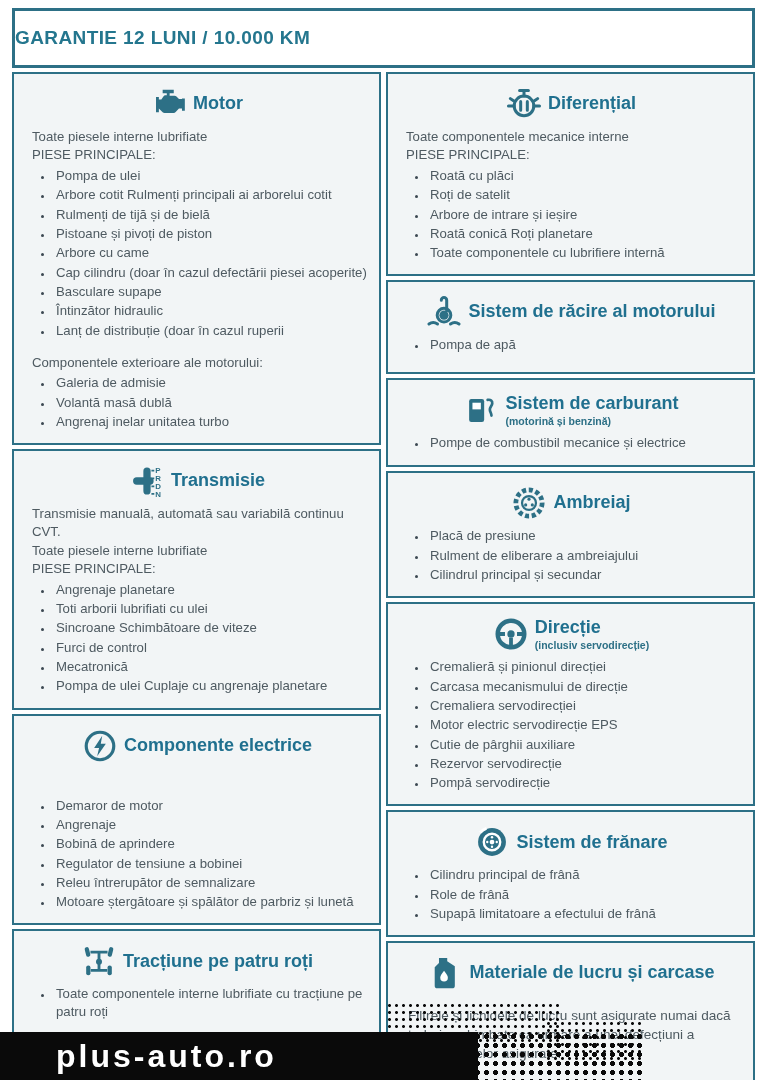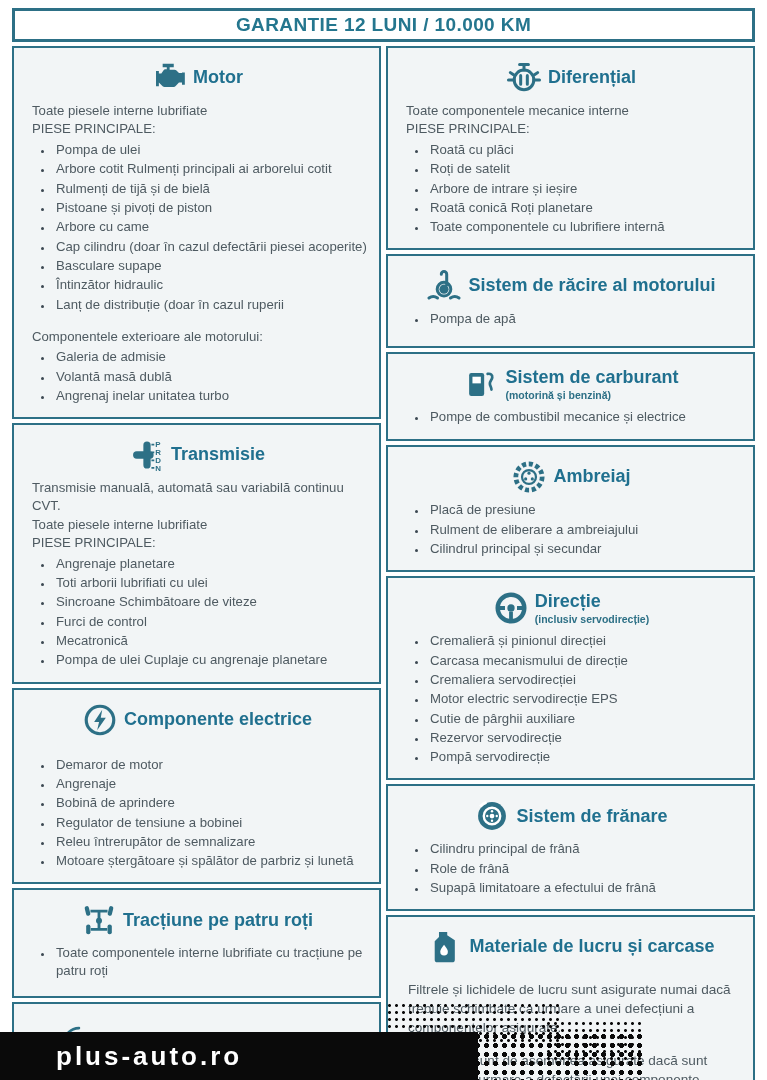--- a/index.html
+++ b/index.html
@@ -3,22 +3,22 @@
 <meta charset="utf-8">
 <style>
   :root{
     --accent:#2d7086; --title:#20708f; --text:#4e5a61; --card:#f2f5f6; --footer:#0a0a0a;
   }
   *{margin:0;padding:0;box-sizing:border-box}
   html,body{background:#fff}
   body{width:767px;height:1080px;position:relative;overflow:hidden;
        font-family:"Liberation Sans",sans-serif;}
   .page{padding:8px 12px 0}
-  .header-box{border:3px solid var(--accent);background:#fff;text-align:center;
-              padding:3px 0;margin-bottom:4px}
+  .header-box{border:3px solid var(--accent);background:#fff;text-align:left;
+              padding:16px 0;margin-bottom:4px}
   .header-box h1{font-size:19px;font-weight:bold;color:#24768e;letter-spacing:.4px}
   .columns{display:flex;gap:5px;align-items:flex-start}
   .col{flex:1;display:flex;flex-direction:column;gap:4px;min-width:0}
   .card{border:2.5px solid var(--accent);background:var(--card);padding:8px 10px;width:100%}
   .card-head{display:flex;justify-content:center;align-items:center;gap:5px;margin:3px 0 5px}
   .icon{width:38px;height:38px;color:var(--accent);flex:0 0 auto}
   .icon svg{width:100%;height:100%;display:block}
   .title-wrap{display:flex;flex-direction:column;align-items:flex-start}
   .card-title{font-size:18px;font-weight:bold;color:var(--title);line-height:1.1}
   .card-subtitle{font-size:10.5px;font-weight:bold;color:var(--accent);margin-top:1px}
@@ -34,30 +34,30 @@
   .card-electrice{min-height:188px}
   .card-tractiune{min-height:110px}
   .card-convertizor{min-height:109px}
   .card-diferential{min-height:198px}
   .card-racire{min-height:94px}
   .card-carburant{min-height:89px}
   .card-ambreiaj{min-height:114px}
   .card-directie{min-height:192px}
   .card-franare{min-height:114px}
   .card-materiale{min-height:203px}
-  .card-electrice .bullets{margin-top:17px}
+  .card-electrice .bullets{margin-top:32px}
   .card-racire .bullets,.card-carburant .bullets{margin-top:0}
   .card-convertizor .card-head{margin-top:12px}
   .card-materiale .center-block{margin:14px 10px 0}
   .card-materiale .center-line{font-size:13.6px;line-height:1.4}
   
   .footer-bar{position:absolute;left:0;bottom:0;width:478px;height:48px;
               background:var(--footer);z-index:4}
   .brand{position:absolute;left:56px;bottom:0;height:48px;line-height:48px;z-index:6;
-         color:#fff;font-size:26px;font-weight:bold;letter-spacing:3px}
+         color:#fff;font-size:32px;font-weight:bold;letter-spacing:3px}
   .halftone{position:absolute;z-index:5;
             background-image:radial-gradient(circle,#0a0a0a 2.3px,transparent 2.6px);
             background-size:9px 9px}
   .halftone.small{background-image:radial-gradient(circle,#0a0a0a 1.3px,transparent 1.55px);
                   background-size:7px 7px}
   #dots-a{left:455px;bottom:0;width:190px;height:48px}
   #dots-b{left:386px;bottom:34px;width:175px;height:44px}
   #dots-c{left:545px;bottom:20px;width:100px;height:40px}
 </style>
 </head>

